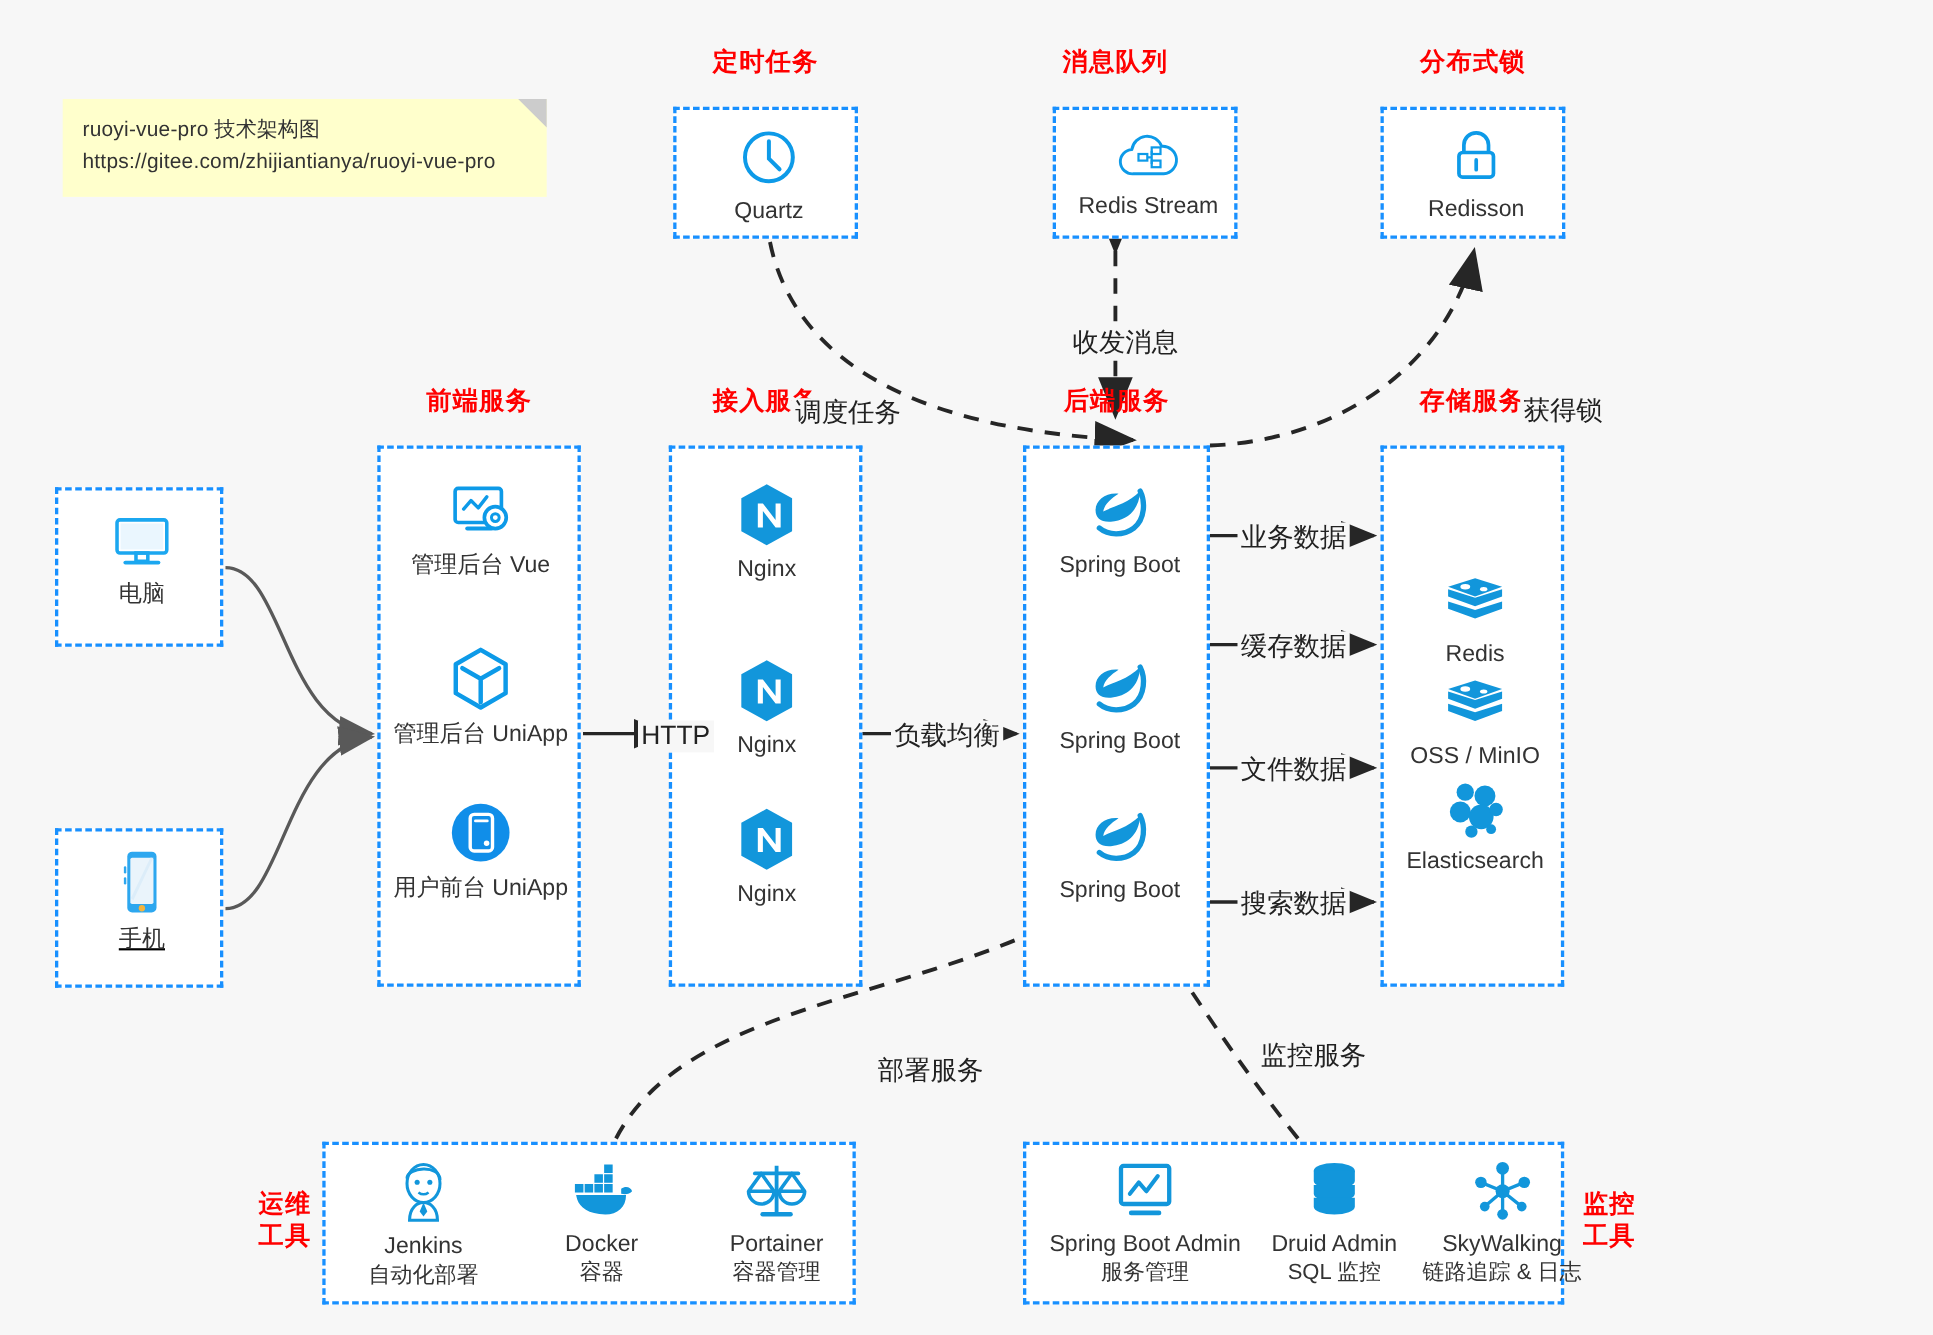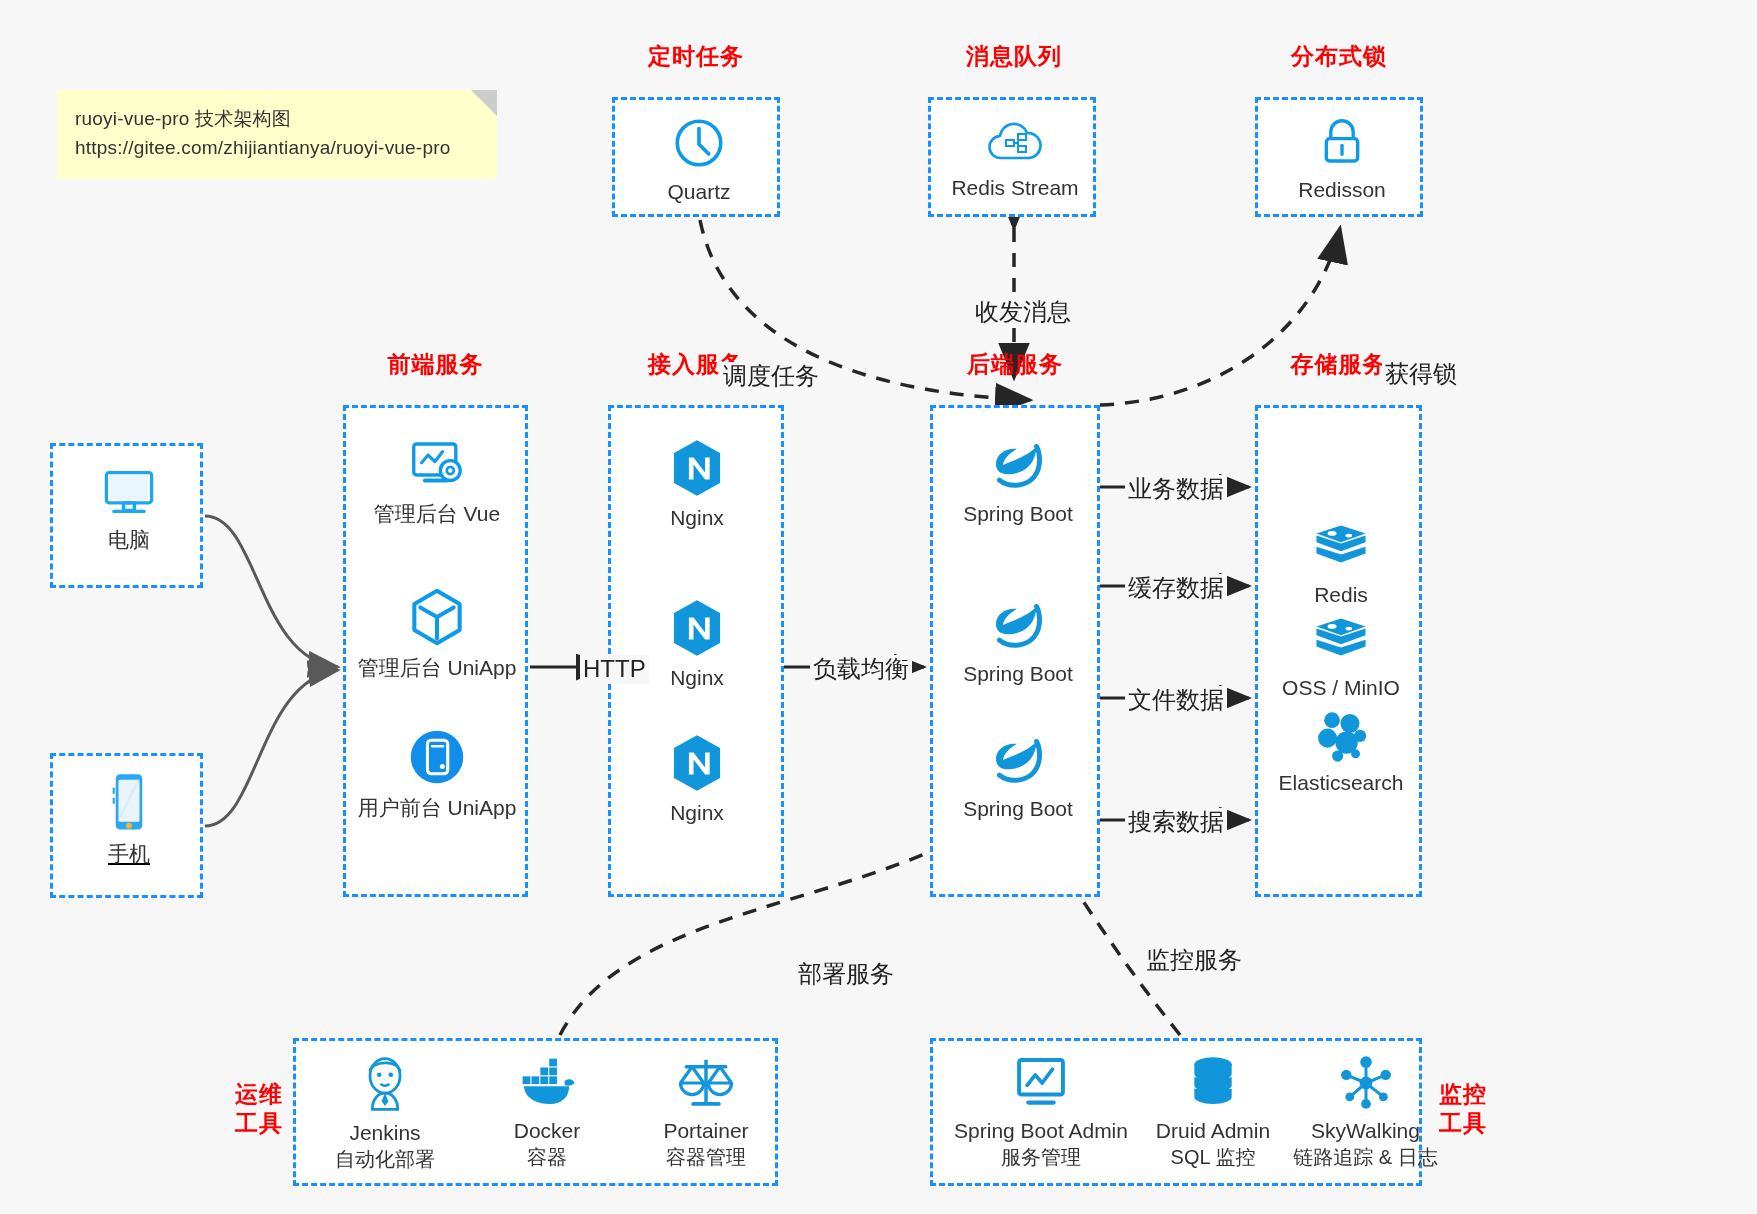--- a/index.html
+++ b/index.html
@@ -132,21 +132,21 @@
     <div class="node" style="left:-1px;top:14px;width:170px;">
       <svg class="ico" width="58" height="58" viewBox="0 0 48 48">
         <circle cx="24" cy="24" r="18" fill="none" stroke="#0d9ae8" stroke-width="3"></circle>
         <path d="M24 12 V25 L32 33" fill="none" stroke="#0d9ae8" stroke-width="3" stroke-linecap="round"></path>
       </svg>
       <div class="cap">Quartz</div>
     </div>
   </div>
 
   <div class="grp-title" style="left:930px;top:42px;width:168px;">消息队列</div>
-  <div class="box" style="left:928px;top:97px;width:168px;height:120px;">
+  <div class="box" style="left:957px;top:97px;width:168px;height:120px;">
     <div class="node" style="left:-1px;top:14px;width:170px;">
       <svg class="ico" width="60" height="54" viewBox="0 0 60 54">
         <path d="M16 44 a11 11 0 0 1 -1 -22 a14 14 0 0 1 27 -3 a10 10 0 0 1 2 25 z" fill="none" stroke="#0d9ae8" stroke-width="2.6" stroke-linejoin="round"></path>
         <rect x="21" y="26" width="8" height="6" fill="none" stroke="#0d9ae8" stroke-width="2"></rect>
         <rect x="33" y="20" width="8" height="6" fill="none" stroke="#0d9ae8" stroke-width="2"></rect>
         <rect x="33" y="32" width="8" height="6" fill="none" stroke="#0d9ae8" stroke-width="2"></rect>
         <path d="M29 29 h4 M33 23 h0 M33 35 h0 M33 29 v-6 h0 M33 29 v6" stroke="#0d9ae8" stroke-width="2" fill="none"></path>
       </svg>
       <div class="cap">Redis Stream</div>
     </div>

